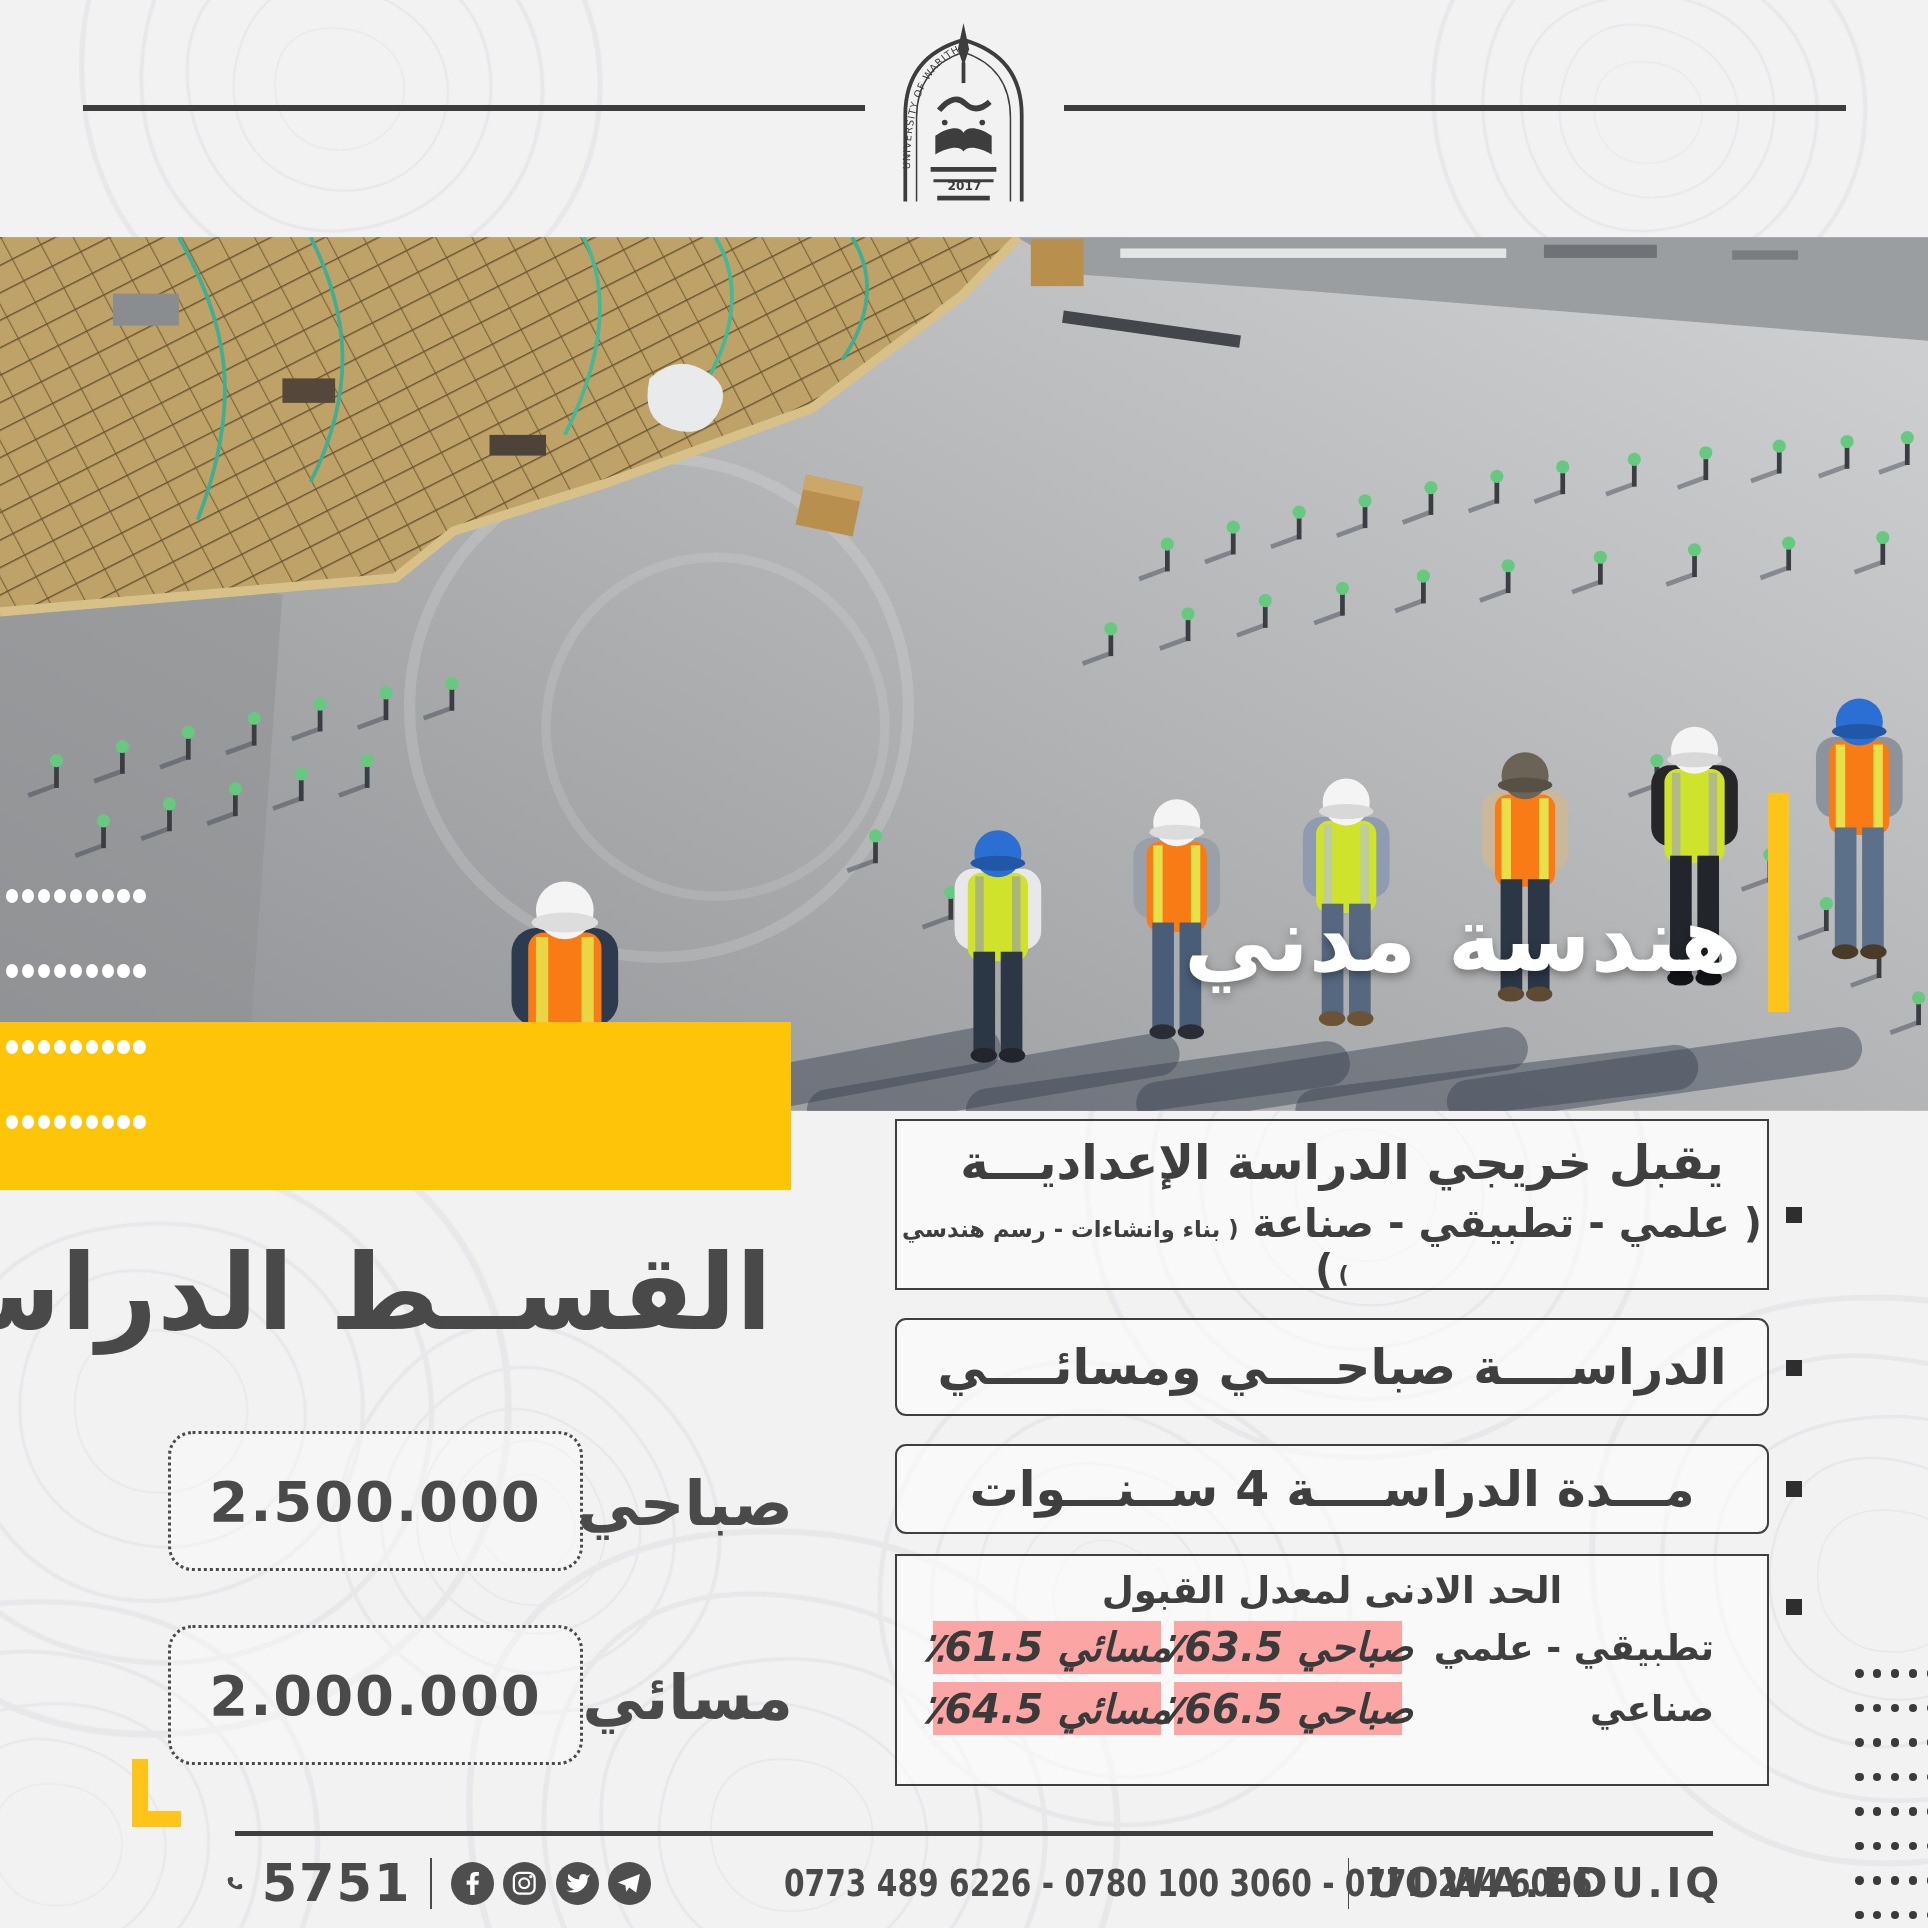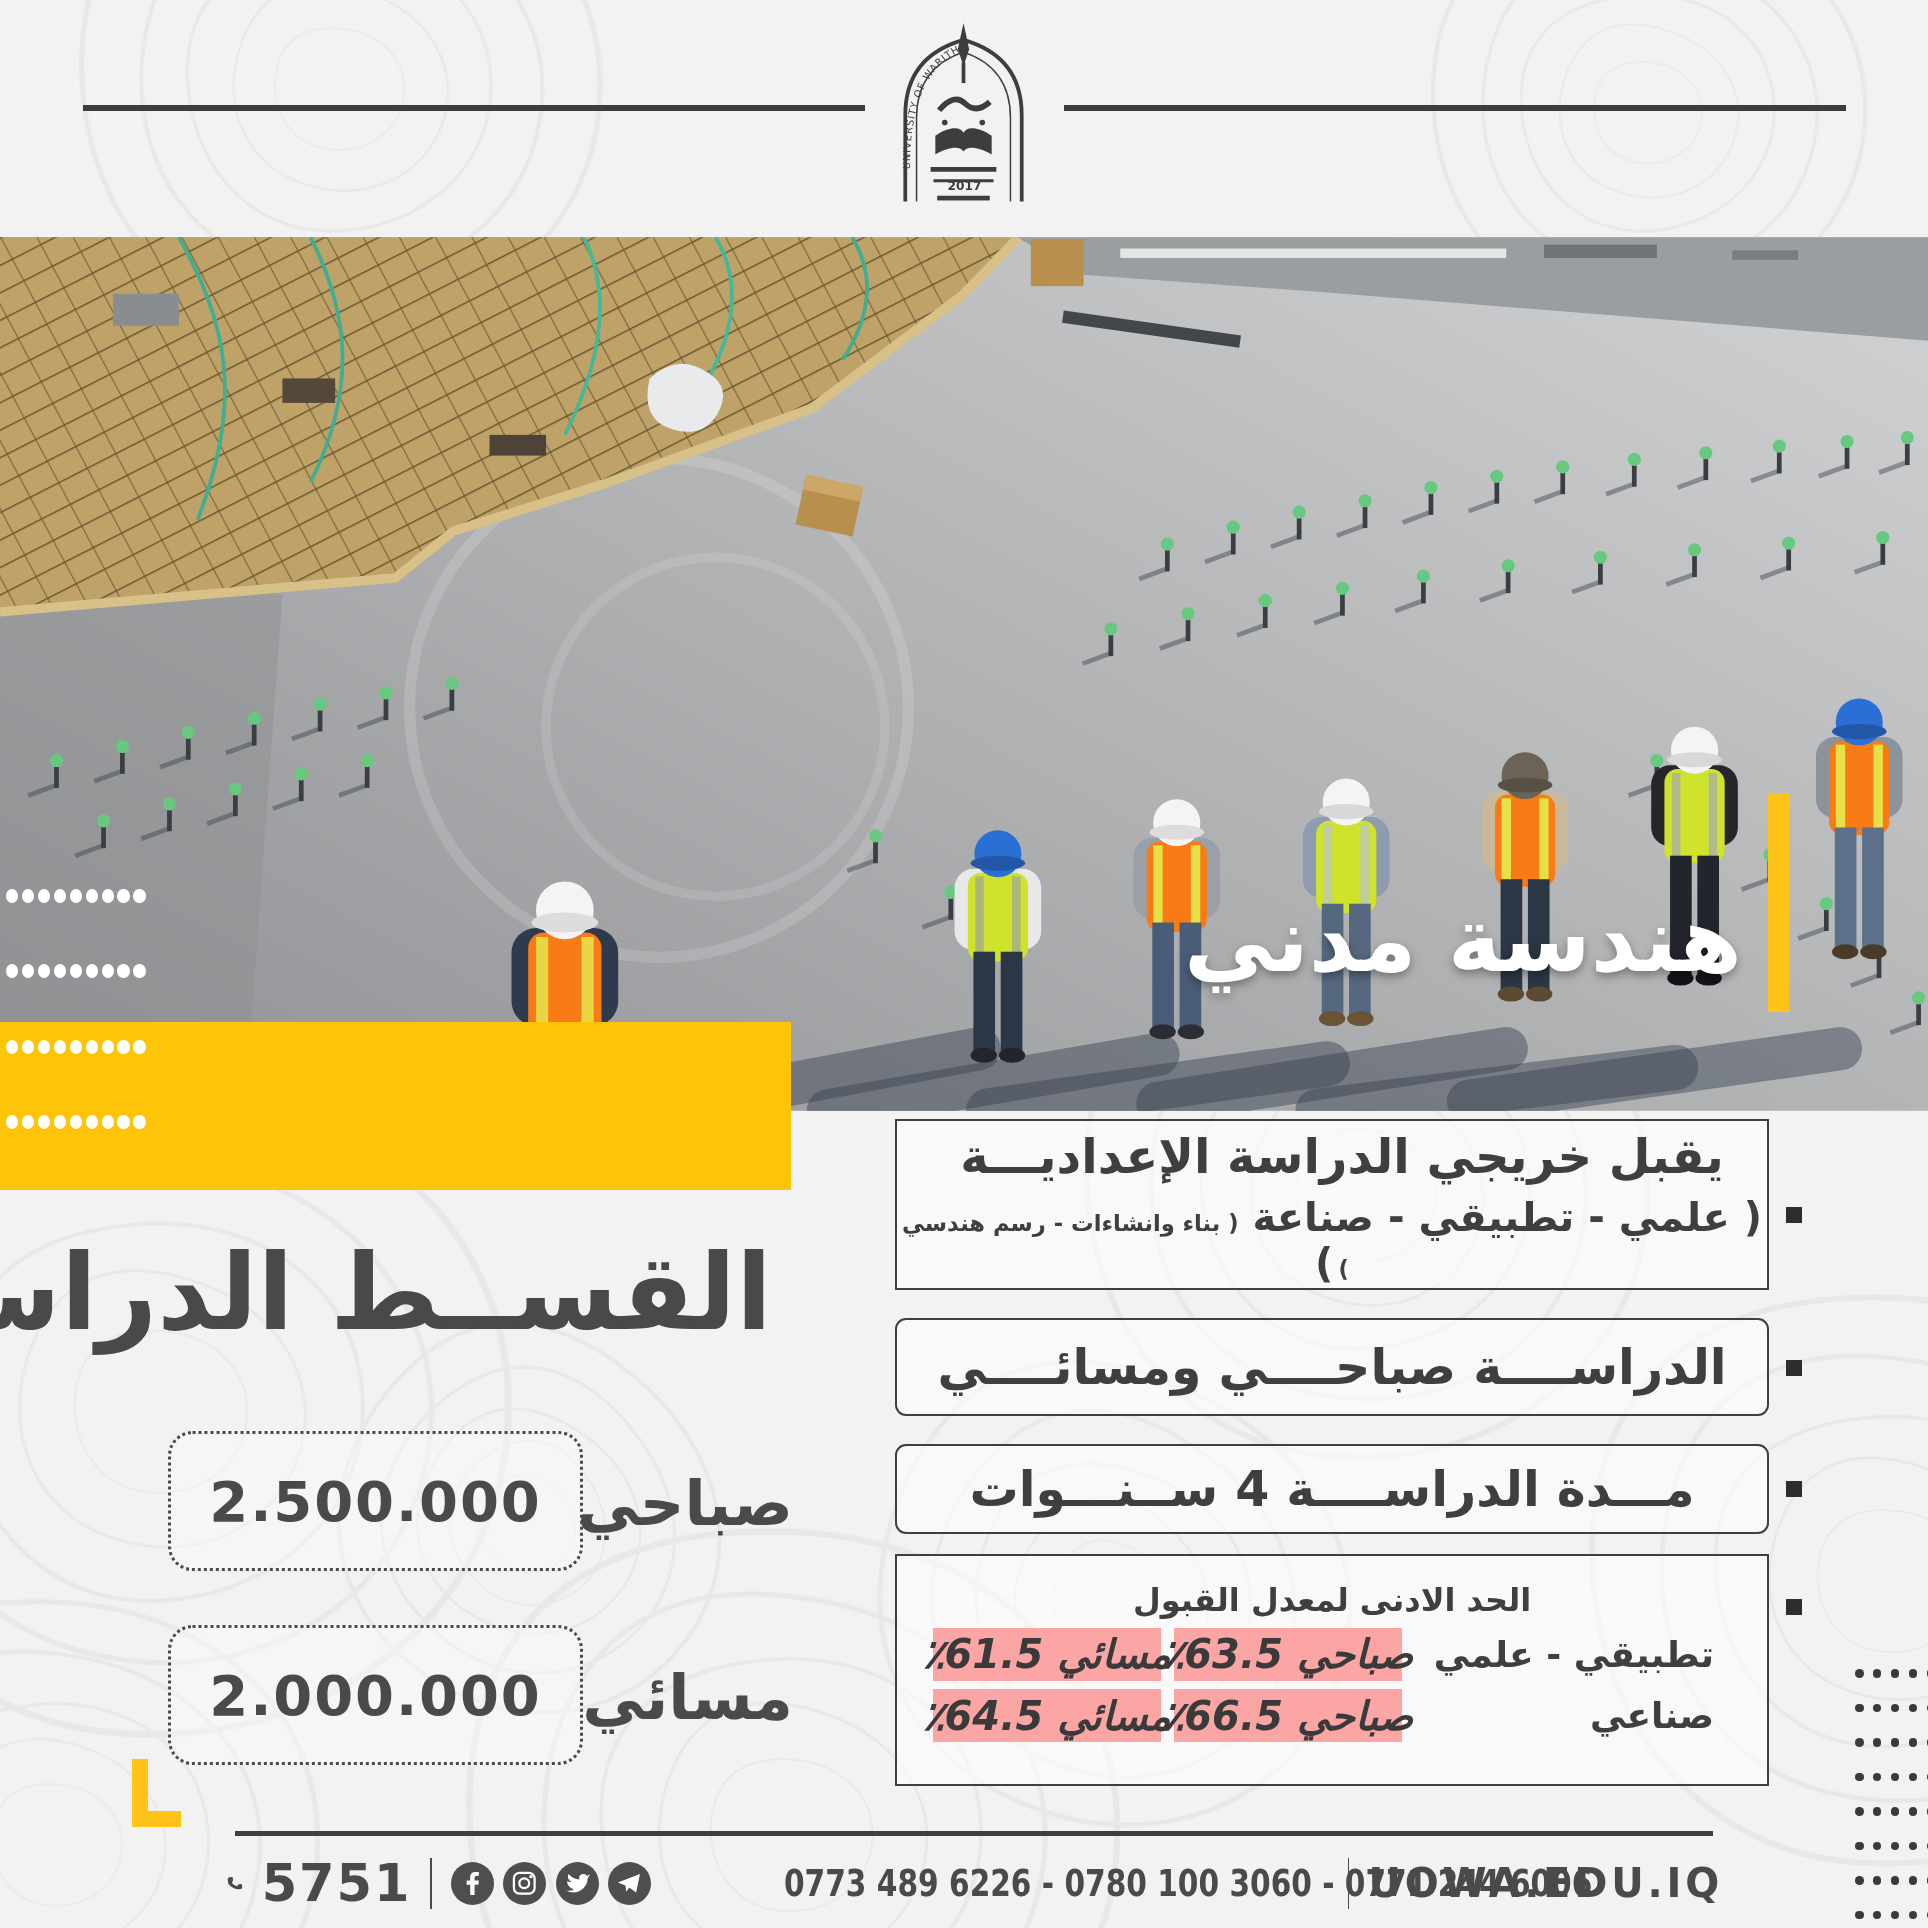--- a/index.html
+++ b/index.html
@@ -28,27 +28,27 @@
   .ybar{position:absolute;left:1768px;top:793px;width:21px;height:219px;background:#ffc41a;}
   .yrect{position:absolute;left:0;top:1022px;width:791px;height:168px;background:#fdc408;}
 
   
   .wdot-row{position:absolute;left:5.6px;display:flex;gap:3.8px;}
   .wdot-row span{width:12.2px;height:14px;border-radius:50%;background:#ffffff;display:block;}
 
   
   .rbox{position:absolute;left:895px;width:874px;border:2.8px solid #3f3f3f;box-sizing:border-box;
         background:rgba(255,255,255,.55);direction:rtl;text-align:center;color:#3f3f3f;}
-  .rbox .head1{font-size:48px;font-weight:bold;margin-top:8px;line-height:1.15;padding-left:20px;}
+  .rbox .head1{font-size:48px;font-weight:bold;margin-top:14px;line-height:1.15;padding-left:20px;}
   .rbox .sub{margin-top:9.4px;font-weight:bold;}
   .rbox .sub .big{font-size:40px;}
   .rbox .sub .small{font-size:22.6px;font-weight:bold;}
   .rbox.single{display:flex;align-items:center;justify-content:center;font-size:49px;font-weight:bold;border-radius:11px;}
   .bullet{position:absolute;left:1786px;width:16px;height:16px;background:#2e2e2e;}
-  .acc-head{font-size:32px;font-weight:bold;margin-top:25px;}
+  .acc-head{font-size:37px;font-weight:bold;margin-top:13px;}
   .acc-row{display:flex;direction:rtl;align-items:center;justify-content:flex-start;
            padding-right:53px;gap:13px;margin-top:8.5px;}
   .acc-label{width:299px;font-size:36px;font-weight:bold;text-align:right;white-space:nowrap;}
   .badge{width:228px;height:53px;background:#fca5a5;display:flex;align-items:center;justify-content:center;
          font-size:40px;font-weight:bold;color:#3a3a3a;white-space:nowrap;font-style:italic;}
 
   
   .tuition-title{position:absolute;left:113px;top:1232px;width:659px;text-align:center;direction:rtl;
                  font-size:105px;font-weight:bold;color:#494949;white-space:nowrap;}
   .pbox{position:absolute;left:168px;width:409px;height:134px;border:3.8px dotted #4a4a4a;border-radius:24.5px;

